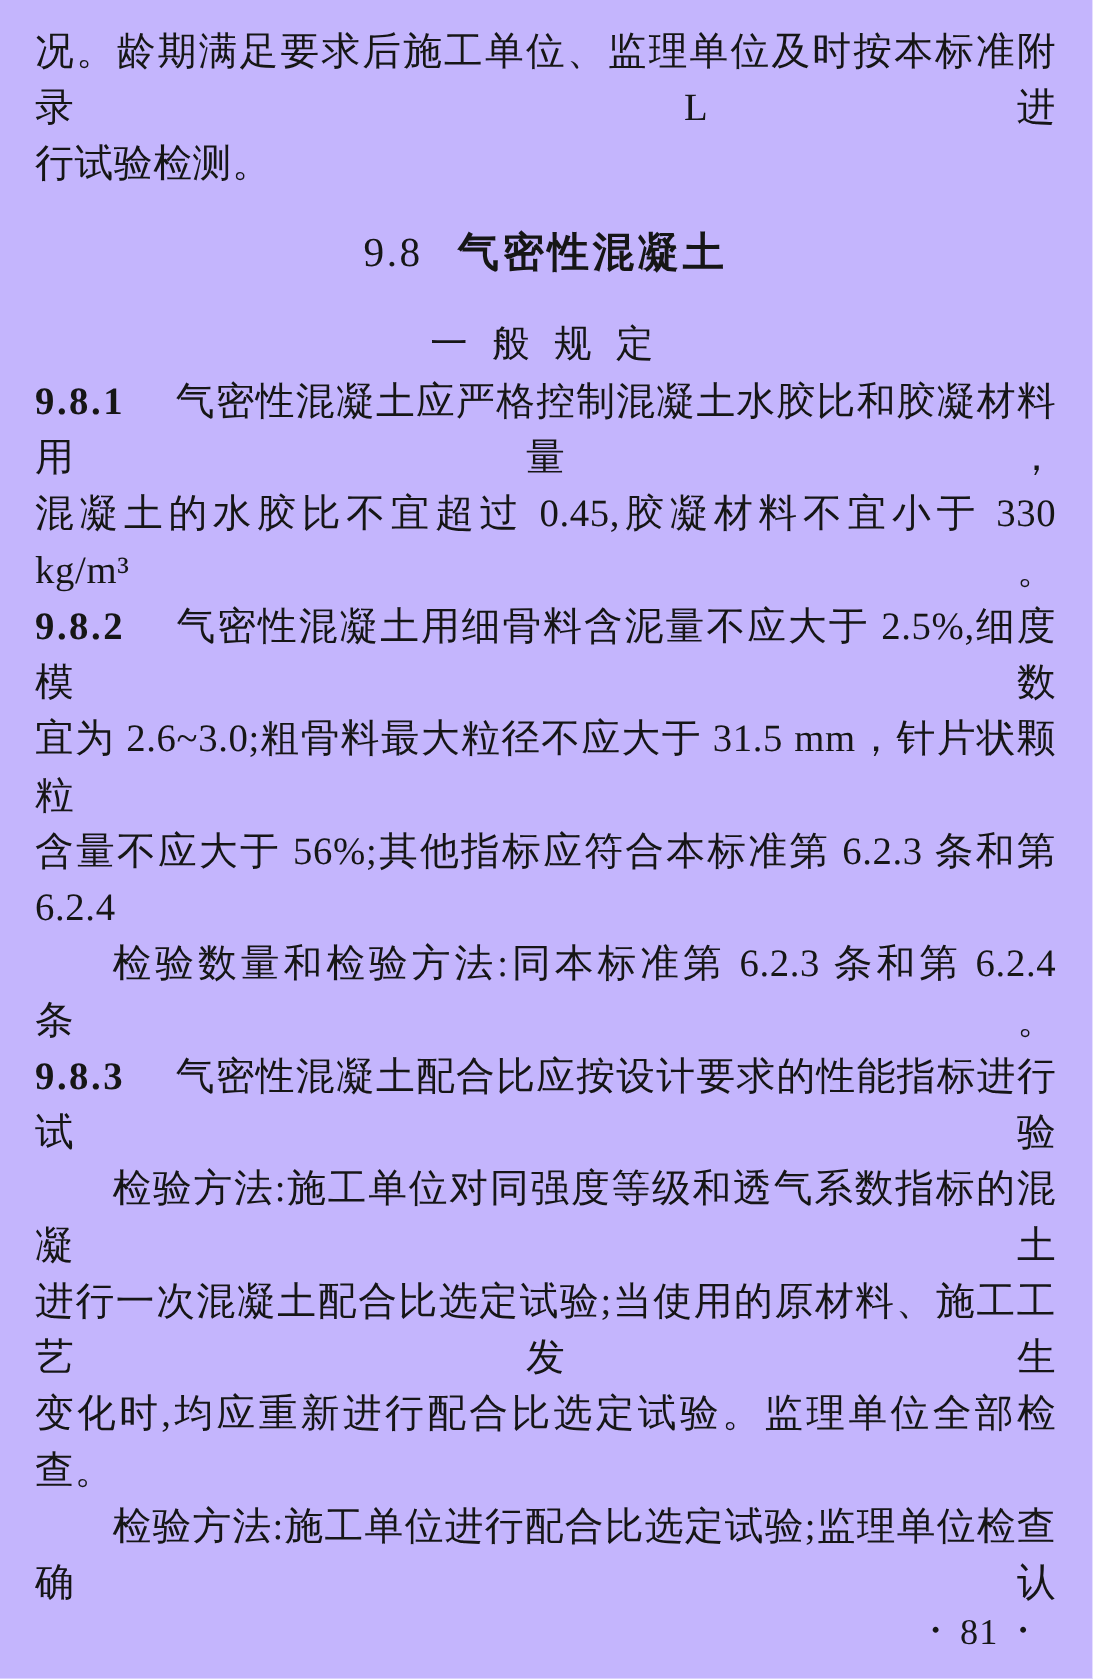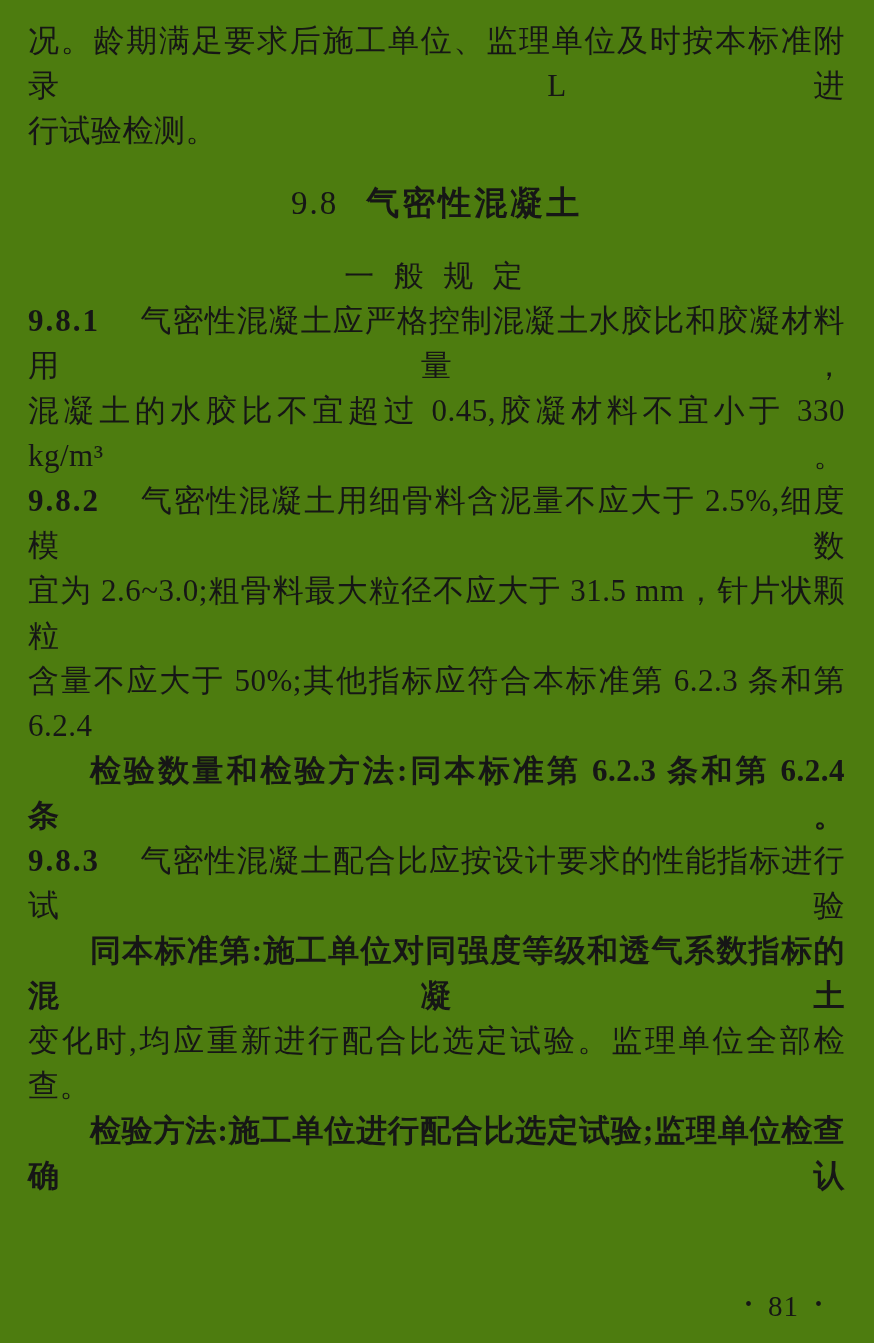--- a/index.html
+++ b/index.html
@@ -5,41 +5,40 @@
   html, body {
     margin: 0;
     padding: 0;
     background: #ffffff;
   }
   .page {
     position: relative;
     width: 874px;
     height: 1343px;
     margin: 0 auto;
-    background: #4d7c0f;
+    background: #c4b5fd;
     color: #161616;
     font-family: "Liberation Serif", "DejaVu Serif", serif;
     overflow: hidden;
     box-sizing: border-box;
   }
   .doc-body {
     padding: 18px 29px 0 28px;
   }
   .line {
     font-size: 31px;
     line-height: 45px;
     text-align: justify;
     letter-spacing: 0.5px;
   }
   .line.fill {
     text-align-last: justify;
   }
   .line.indent {
     text-indent: 62px;
-    font-weight: bold;
   }
   .clause-num {
     font-weight: bold;
     letter-spacing: 2px;
     margin-right: 40px;
   }
   .heading {
     margin-top: 28px;
     margin-bottom: 22px;
     line-height: 45px;
@@ -86,24 +85,25 @@
 <div class="page">
   <div class="doc-body">
       <div class="line fill">况。龄期满足要求后施工单位、监理单位及时按本标准附录 L 进</div>
       <div class="line">行试验检测。</div>
       <div class="heading"><span class="heading-num">9.8</span><span class="heading-title">气密性混凝土</span></div>
       <div class="subheading">一 般 规 定</div>
       <div class="line fill"><span class="clause-num">9.8.1</span><span>气密性混凝土应严格控制混凝土水胶比和胶凝材料用量，</span></div>
       <div class="line fill">混凝土的水胶比不宜超过 0.45,胶凝材料不宜小于 330 kg/m³。</div>
       <div class="line fill"><span class="clause-num">9.8.2</span><span>气密性混凝土用细骨料含泥量不应大于 2.5%,细度模数</span></div>
       <div class="line fill">宜为 2.6~3.0;粗骨料最大粒径不应大于 31.5 mm，针片状颗粒</div>
-      <div class="line fill">含量不应大于 50%;其他指标应符合本标准第 6.2.3 条和第 6.2.4</div>
+      <div class="line fill">含量不应大于 56%;其他指标应符合本标准第 6.2.3 条和第 6.2.4</div>
       <div class="line fill indent">检验数量和检验方法:同本标准第 6.2.3 条和第 6.2.4 条。</div>
       <div class="line fill"><span class="clause-num">9.8.3</span><span>气密性混凝土配合比应按设计要求的性能指标进行试验</span></div>
-      <div class="line fill indent">同本标准第:施工单位对同强度等级和透气系数指标的混凝土</div>
+      <div class="line fill indent">检验方法:施工单位对同强度等级和透气系数指标的混凝土</div>
+      <div class="line fill">进行一次混凝土配合比选定试验;当使用的原材料、施工工艺发生</div>
       <div class="line">变化时,均应重新进行配合比选定试验。监理单位全部检查。</div>
       <div class="line fill indent">检验方法:施工单位进行配合比选定试验;监理单位检查确认</div>
     </div>
 
   <div class="page-footer">
     <span class="dot">•</span><span class="num">81</span><span class="dot">•</span>
   </div>
 </div>
 
 </body></html>

